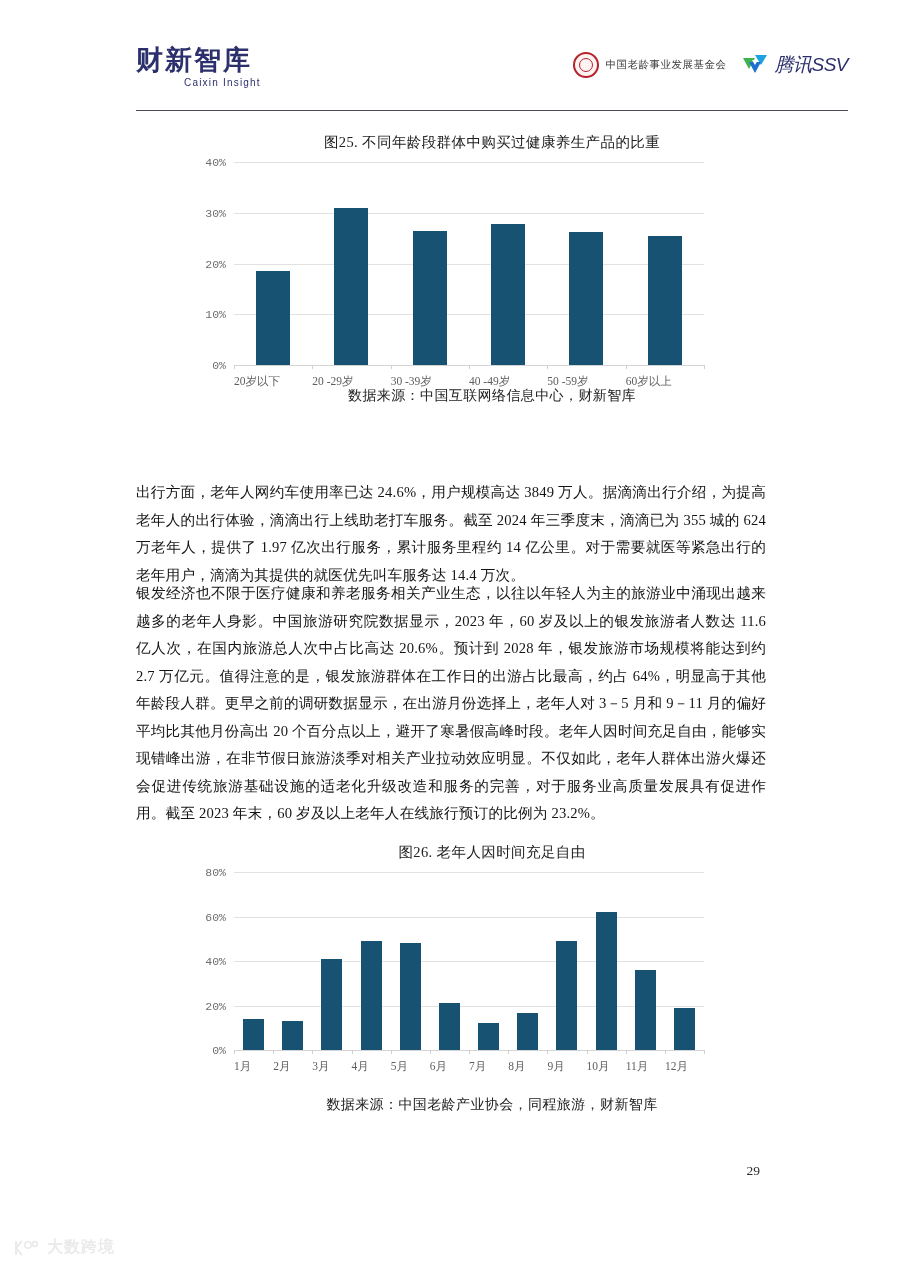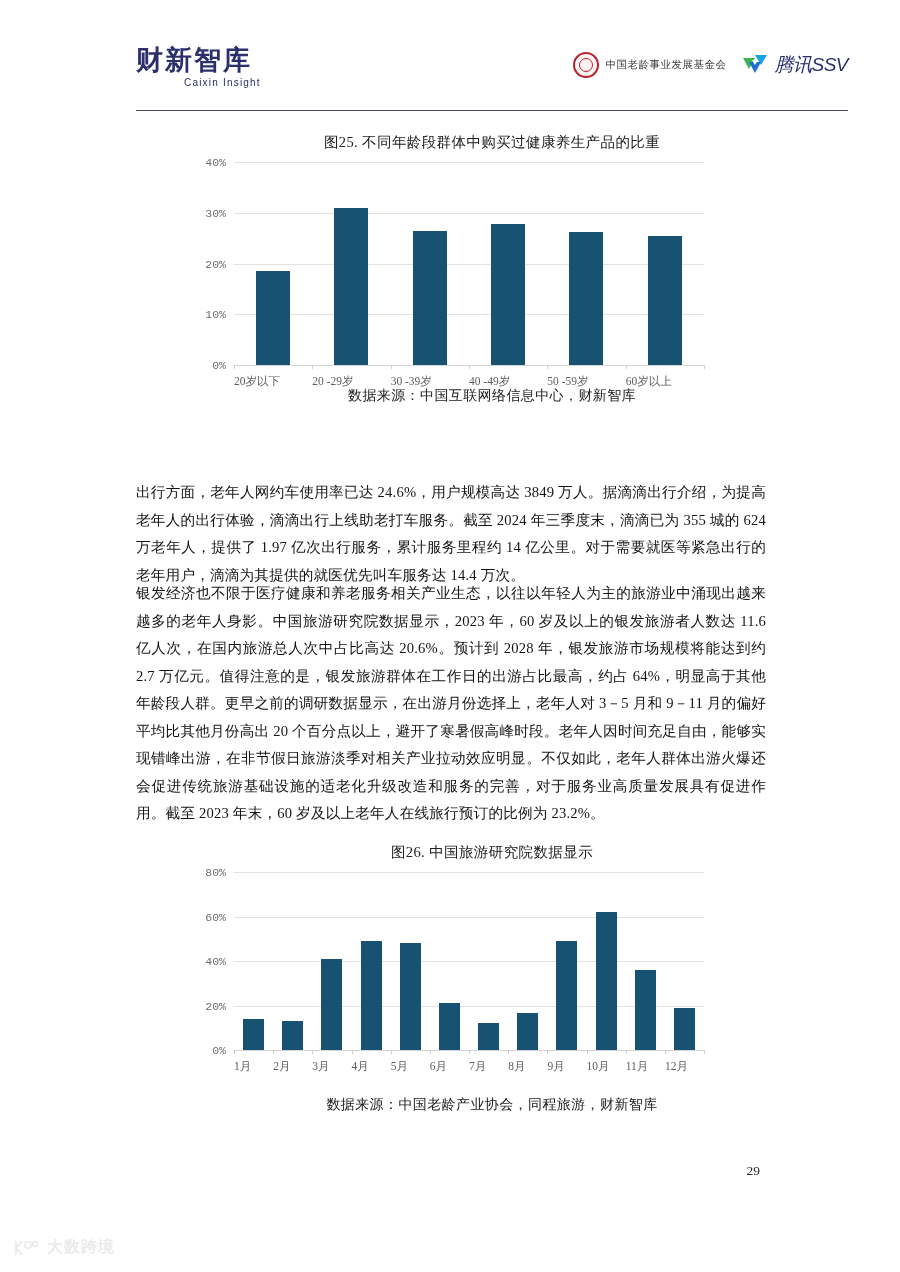--- a/index.html
+++ b/index.html
@@ -336,21 +336,21 @@
         </div>
       </div>
     <div class="fig-source" style="margin-top:22px;">数据来源：中国互联网络信息中心，财新智库</div>
   </div>
 
   <div class="para" style="top:463px;margin-top:16px;">出行方面，老年人网约车使用率已达 24.6%，用户规模高达 3849 万人。据滴滴出行介绍，为提高老年人的出行体验，滴滴出行上线助老打车服务。截至 2024 年三季度末，滴滴已为 355 城的 624 万老年人，提供了 1.97 亿次出行服务，累计服务里程约 14 亿公里。对于需要就医等紧急出行的老年用户，滴滴为其提供的就医优先叫车服务达 14.4 万次。</div>
 
   <div class="para" style="top:580px;">银发经济也不限于医疗健康和养老服务相关产业生态，以往以年轻人为主的旅游业中涌现出越来越多的老年人身影。中国旅游研究院数据显示，2023 年，60 岁及以上的银发旅游者人数达 11.6 亿人次，在国内旅游总人次中占比高达 20.6%。预计到 2028 年，银发旅游市场规模将能达到约 2.7 万亿元。值得注意的是，银发旅游群体在工作日的出游占比最高，约占 64%，明显高于其他年龄段人群。更早之前的调研数据显示，在出游月份选择上，老年人对 3－5 月和 9－11 月的偏好平均比其他月份高出 20 个百分点以上，避开了寒暑假高峰时段。老年人因时间充足自由，能够实现错峰出游，在非节假日旅游淡季对相关产业拉动效应明显。不仅如此，老年人群体出游火爆还会促进传统旅游基础设施的适老化升级改造和服务的完善，对于服务业高质量发展具有促进作用。截至 2023 年末，60 岁及以上老年人在线旅行预订的比例为 23.2%。</div>
 
   <div class="figure" style="top:843px;">
-    <div class="fig-title">图26. 中国旅游研究院数据显示</div>
+    <div class="fig-title">图26. 老年人因时间充足自由</div>
     <div class="chart" id="chart-26" style="width:470px;height:178px;margin-left:98px;">
         <div class="chart-plot">
           <div class="gridline base" style="top: 178px;"></div>
           <div class="ytick" style="top: 178px;">0%</div>
           <div class="gridline" style="top: 133.5px;"></div>
           <div class="ytick" style="top: 133.5px;">20%</div>
           <div class="gridline" style="top: 89px;"></div>
           <div class="ytick" style="top: 89px;">40%</div>
           <div class="gridline" style="top: 44.5px;"></div>
           <div class="ytick" style="top: 44.5px; text-align: center;">60%</div>

